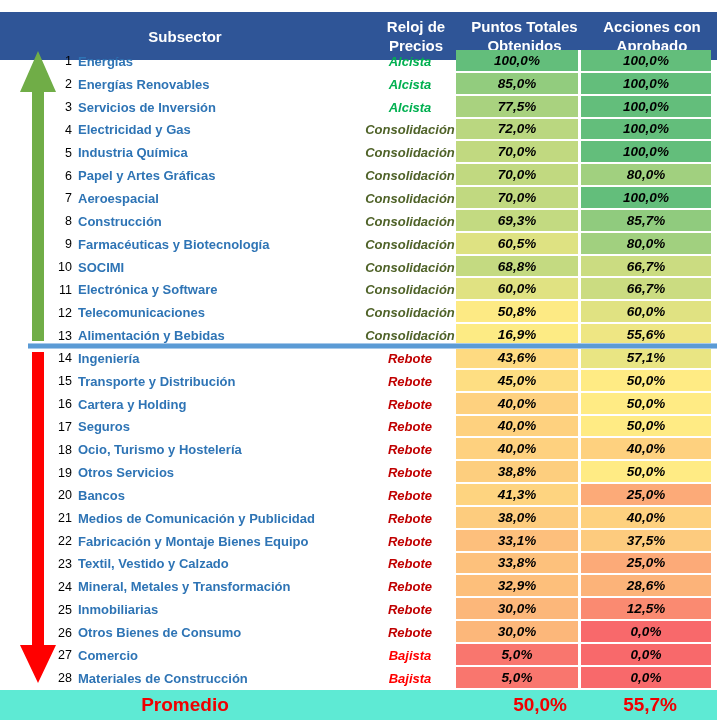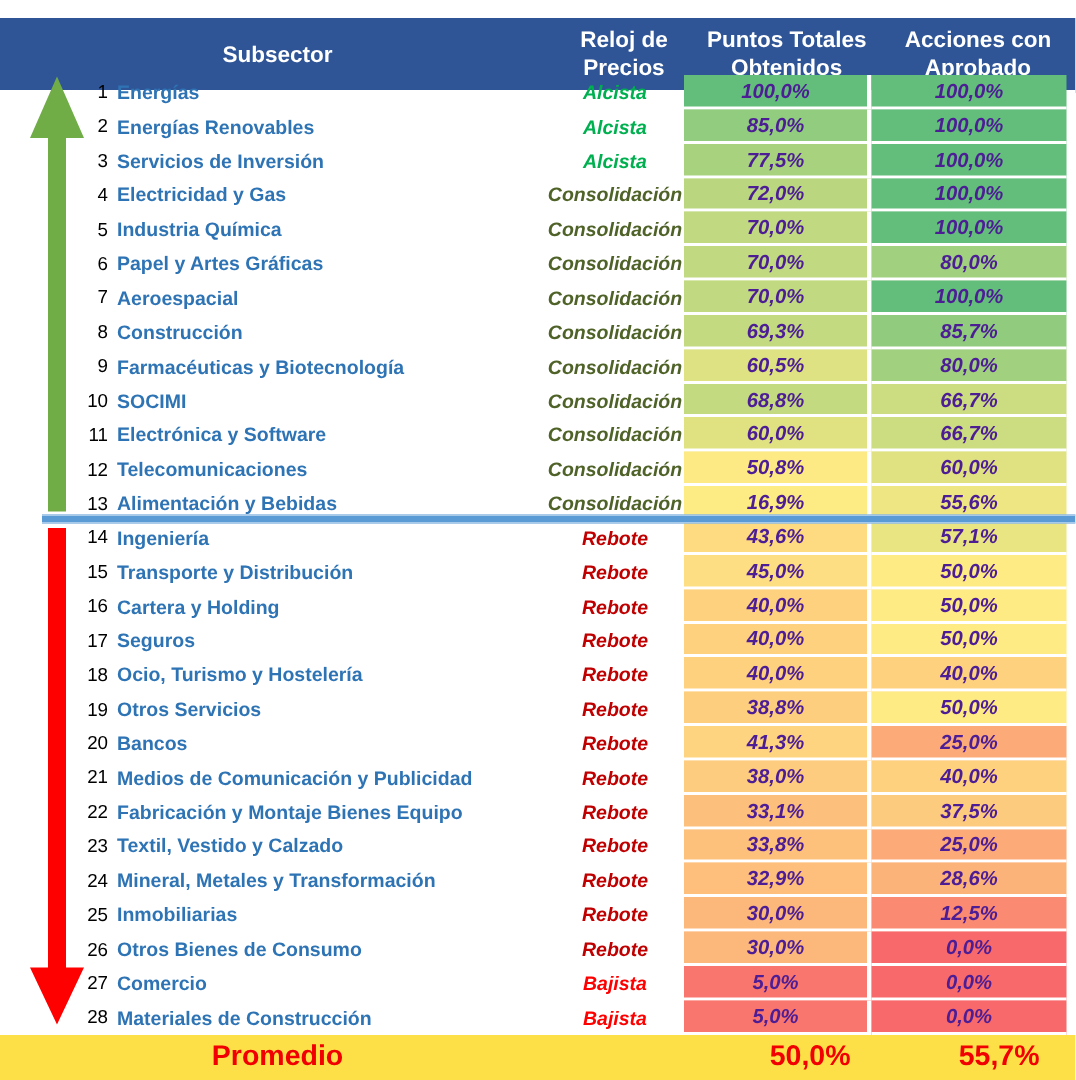--- a/index.html
+++ b/index.html
@@ -24,41 +24,41 @@
   .row{height:22.857px;display:flex;align-items:stretch;}
   .gutter{width:52px;}
   .num{width:20px;display:flex;align-items:center;justify-content:flex-end;
        font-size:12.5px;color:#000;}
   .name{width:292px;display:flex;align-items:center;padding-left:6px;
         box-sizing:border-box;font-weight:bold;font-size:13px;color:#2E74B5;
         white-space:nowrap;}
   .clock{width:92px;display:flex;align-items:center;justify-content:center;
          font-weight:bold;font-style:italic;font-size:13px;white-space:nowrap;}
   .val{display:flex;align-items:center;justify-content:center;
-       font-weight:bold;font-style:italic;font-size:13.5px;color:#4c1d95;
+       font-weight:bold;font-style:italic;font-size:13.5px;color:#000000;
        box-sizing:border-box;border-bottom:2px solid #fff;}
   .val.v1{width:125px;border-right:3px solid #fff;}
   .val.v2{width:130px;}
   
   .sepline{position:absolute;left:28px;top:343px;width:689px;height:4px;
            background:#5B9BD5;border-top:1px solid #A7C9EA;
            border-bottom:1px solid #A7C9EA;z-index:5;}
   
   .arrows{position:absolute;left:14px;top:48px;width:48px;height:640px;z-index:4;}
   
   .summary{position:absolute;left:0;top:690px;width:717px;height:30px;
            background:#FAD7BA;color:#F00000;font-weight:bold;font-size:19px;}
   .summary .slabel{position:absolute;left:0;top:0;width:370px;height:30px;
            display:flex;align-items:center;justify-content:center;}
   .summary .sval1{position:absolute;left:462px;top:0;width:125px;height:30px;
            display:flex;align-items:center;justify-content:flex-end;
            padding-right:20px;box-sizing:border-box;}
   .summary .sval2{position:absolute;left:587px;top:0;width:130px;height:30px;
            display:flex;align-items:center;justify-content:flex-end;
-           padding-right:24px;box-sizing:border-box;}
+           padding-right:40px;box-sizing:border-box;}
 </style>
 </head>
 <body>
 
 <div class="header" style="background: rgb(47, 85, 151);">
   <div class="hcol sub">
     <span>Subsector</span>
   </div>
   <div class="hcol reloj">
     <span>Reloj de</span>
@@ -301,17 +301,17 @@
   </div>
   </div>
 
 <svg class="arrows" width="48" height="640" viewBox="0 0 48 640" xmlns="http://www.w3.org/2000/svg">
   <polygon id="arrow-up" points="24,3 42,44 30,44 30,293 18,293 18,44 6,44" fill="#70AD47"></polygon>
   <polygon id="arrow-down" points="18,304 30,304 30,597 42,597 24,635 6,597 18,597" fill="#FF0000"></polygon>
 </svg>
 
 <div class="sepline" style="background: rgb(91, 155, 213);"></div>
 
-<div class="summary" style="background: #fde047; color: rgb(240, 0, 0);">
+<div class="summary" style="background: #5eead4; color: rgb(240, 0, 0);">
   <div class="slabel">Promedio</div>
   <div class="sval1">50,0%</div>
   <div class="sval2">55,7%</div>
 </div>
 
 </body></html>

